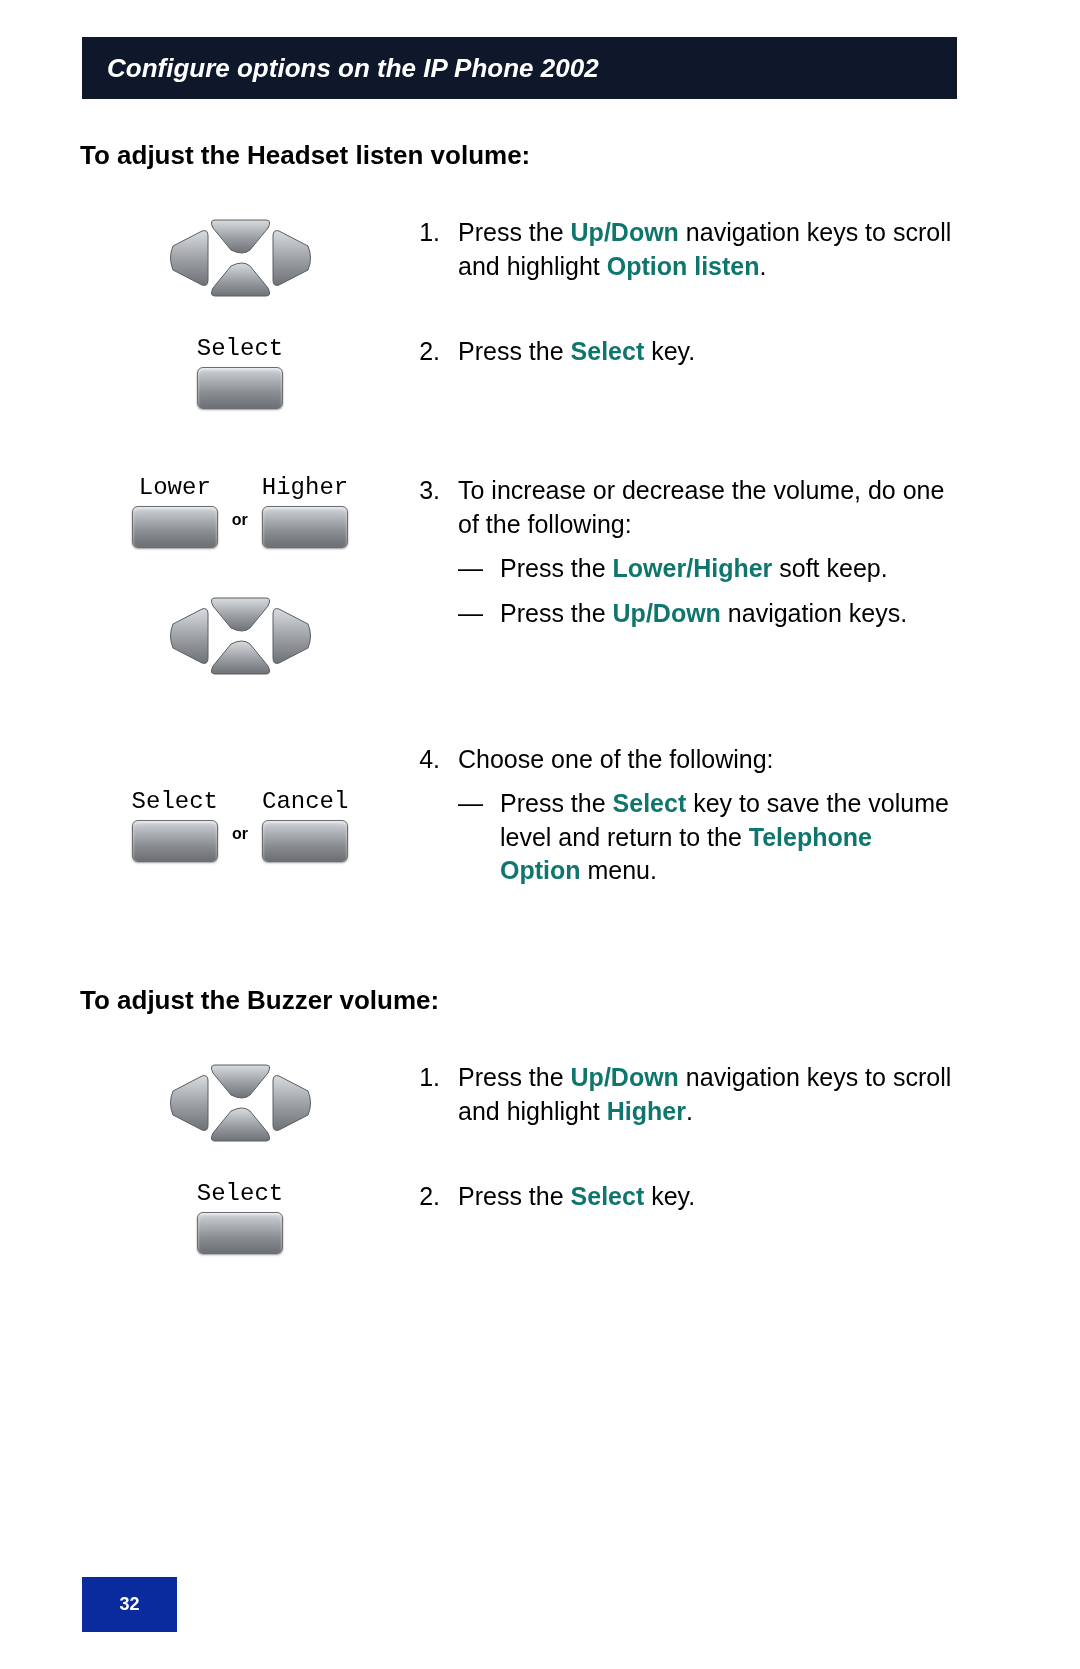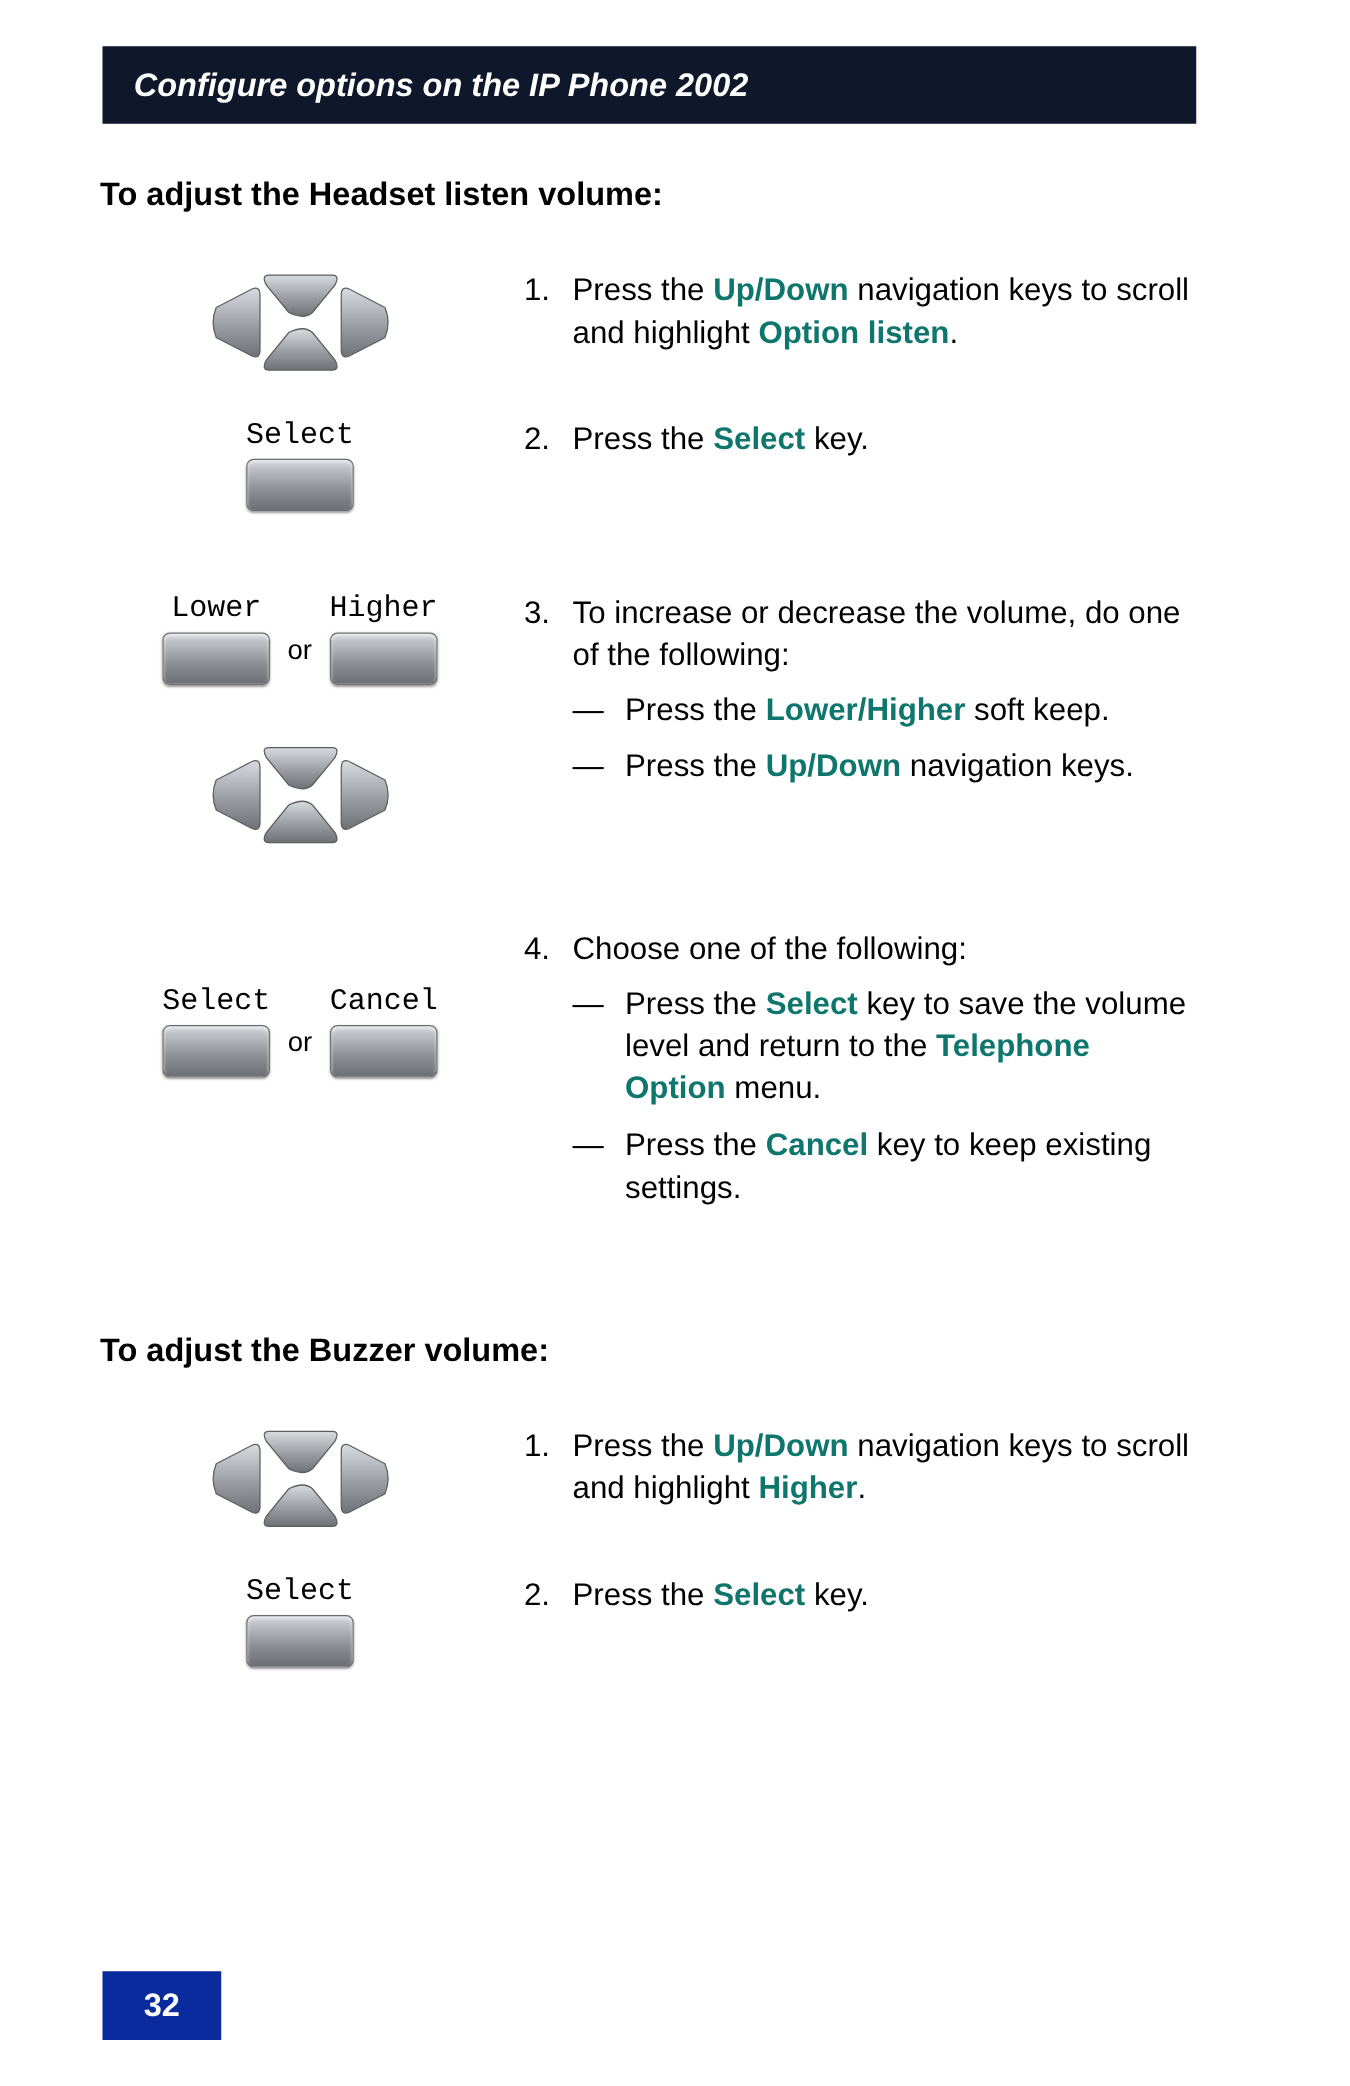--- a/index.html
+++ b/index.html
@@ -100,38 +100,38 @@
     font-family:"Courier New",monospace;
     font-size:24px;
     letter-spacing:0px;
   }
   .btn-pair{
     display:flex;
     align-items:center;
     gap:14px;
   }
   .or{
-    font-size:22px;
-    font-weight:normal;
+    font-size:16px;
+    font-weight:bold;
   }
   
   .nav-cluster{
     position:relative;
     width:145px;height:84px;
   }
   .nav-cluster svg{display:block;}
   .page-number-tab{
     position:absolute;
     left:82px;
     bottom:37px;
     width:95px;
     height:55px;
     background:#0a2b9e;
     color:#ffffff;
-    font-size:26px;
+    font-size:18px;
     font-weight:bold;
     display:flex;
     align-items:center;
     justify-content:center;
   }
   .row-spacer{height:30px;}
   .center-block{display:flex;flex-direction:column;align-items:center;gap:28px;}
 </style>
 </head>
 <body>
@@ -249,23 +249,20 @@
       </div>
     </div>
     <div class="step-text">
       <div class="step-num">4.</div>
       <div class="step-body">
         <span>Choose one of the following:</span>
         <ul class="sublist">
           <li>
             <span>Press the </span><span class="kw">Select</span><span> key to save the volume level and return to the </span><span class="kw">Telephone Option</span><span> menu.</span>
           </li>
-          <li>
-            <span>Press the </span><span class="kw">Cancel</span><span> key to keep existing settings.</span>
-          </li>
         </ul>
       </div>
     </div>
   </div>
 
   <div class="row-spacer"></div>
 
   <div class="section-heading" style="margin-top:20px;margin-bottom:45px;">To adjust the Buzzer volume:</div>
 
   <div class="step-row">

